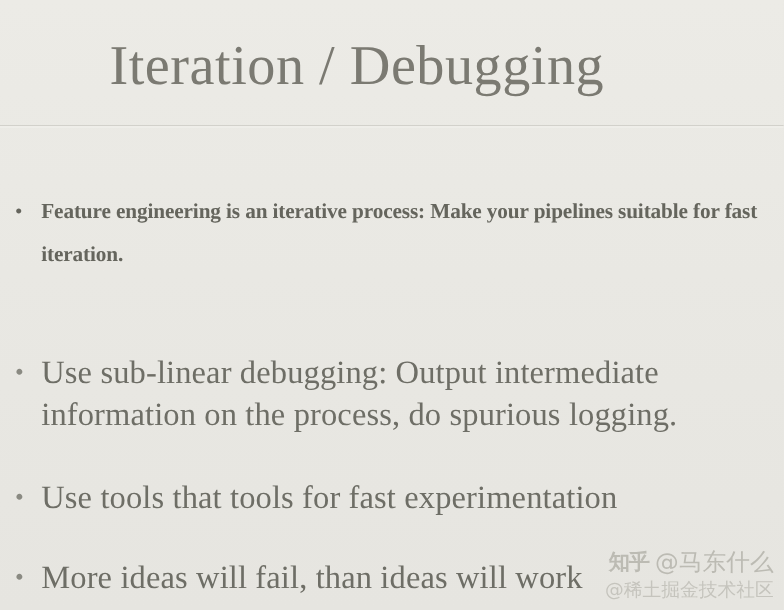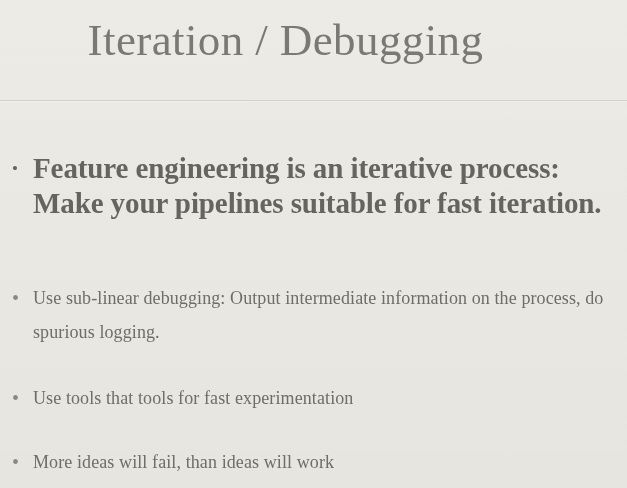--- a/index.html
+++ b/index.html
@@ -20,21 +20,21 @@
     width: 627px;
     height: 488px;
     background: linear-gradient(180deg, #ecebe6 0%, #e9e8e3 45%, #e6e5e0 100%);
     overflow: hidden;
   }
 
   
   #title-area {
     position: absolute;
     left: 0;
-    top: 0;
+    top: 12px;
     width: 571px;
     height: 100px;
   }
   #page-title {
     position: absolute;
     left: 0;
     right: 0;
     top: 13px;
     text-align: center;
     font-family: "Liberation Serif", "DejaVu Serif", serif;
@@ -87,29 +87,29 @@
     line-height: 34px;
     text-align: left;
     padding-left: 2px;
     box-sizing: border-box;
   }
 
   .bullet-text {
     flex: 1 1 auto;
     font-family: "Liberation Serif", "DejaVu Serif", serif;
     color: #6e6e66;
-    font-size: 18px;
+    font-size: 26px;
     line-height: 34px;
     letter-spacing: 0.1px;
   }
 
   .bullet-item.emphasis .bullet-text {
     font-weight: bold;
     color: #65655d;
-    font-size: 29px;
+    font-size: 17px;
     line-height: 35px;
     letter-spacing: -0.1px;
   }
   .bullet-item.emphasis .bullet-marker {
     font-size: 17px;
     line-height: 35px;
     color: #65655d;
   }
 
   
@@ -184,14 +184,21 @@
       <span class="bullet-text">Use tools that tools for fast experimentation</span>
     </div>
 
     <div class="bullet-item" id="bullet-3">
       <span class="bullet-marker">•</span>
       <span class="bullet-text">More ideas will fail, than ideas will work</span>
     </div>
 
   </div>
 
+  <div id="watermark">
+    <div id="watermark-line1">
+      <span id="watermark-logo">知乎</span>
+      <span id="watermark-handle">@马东什么</span>
+    </div>
+    <div id="watermark-line2">@稀土掘金技术社区</div>
+  </div>
 
 </div>
 
 </body></html>

